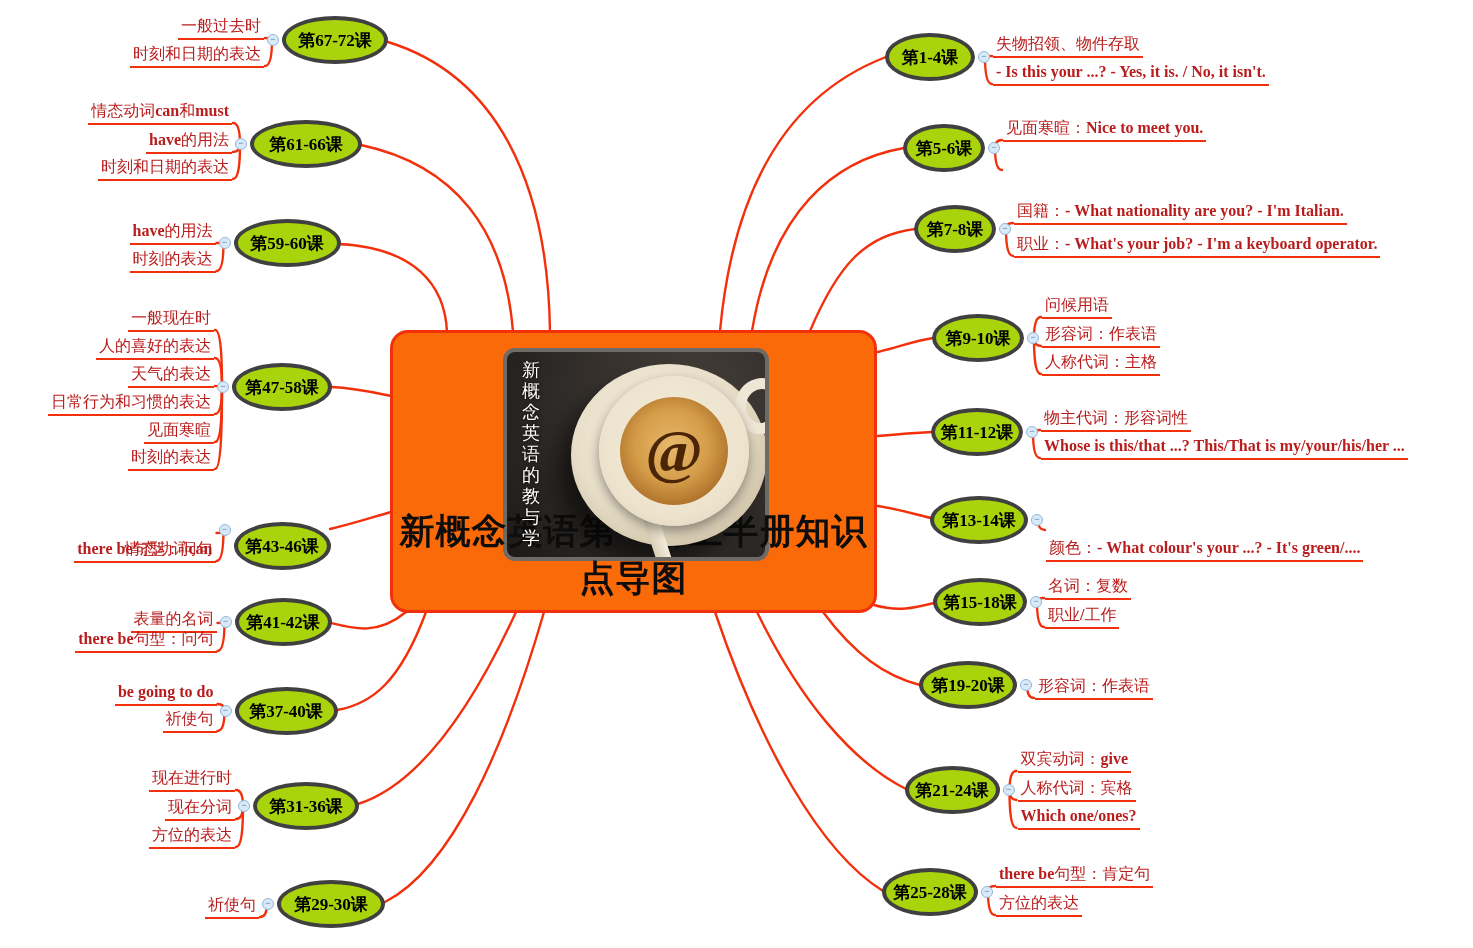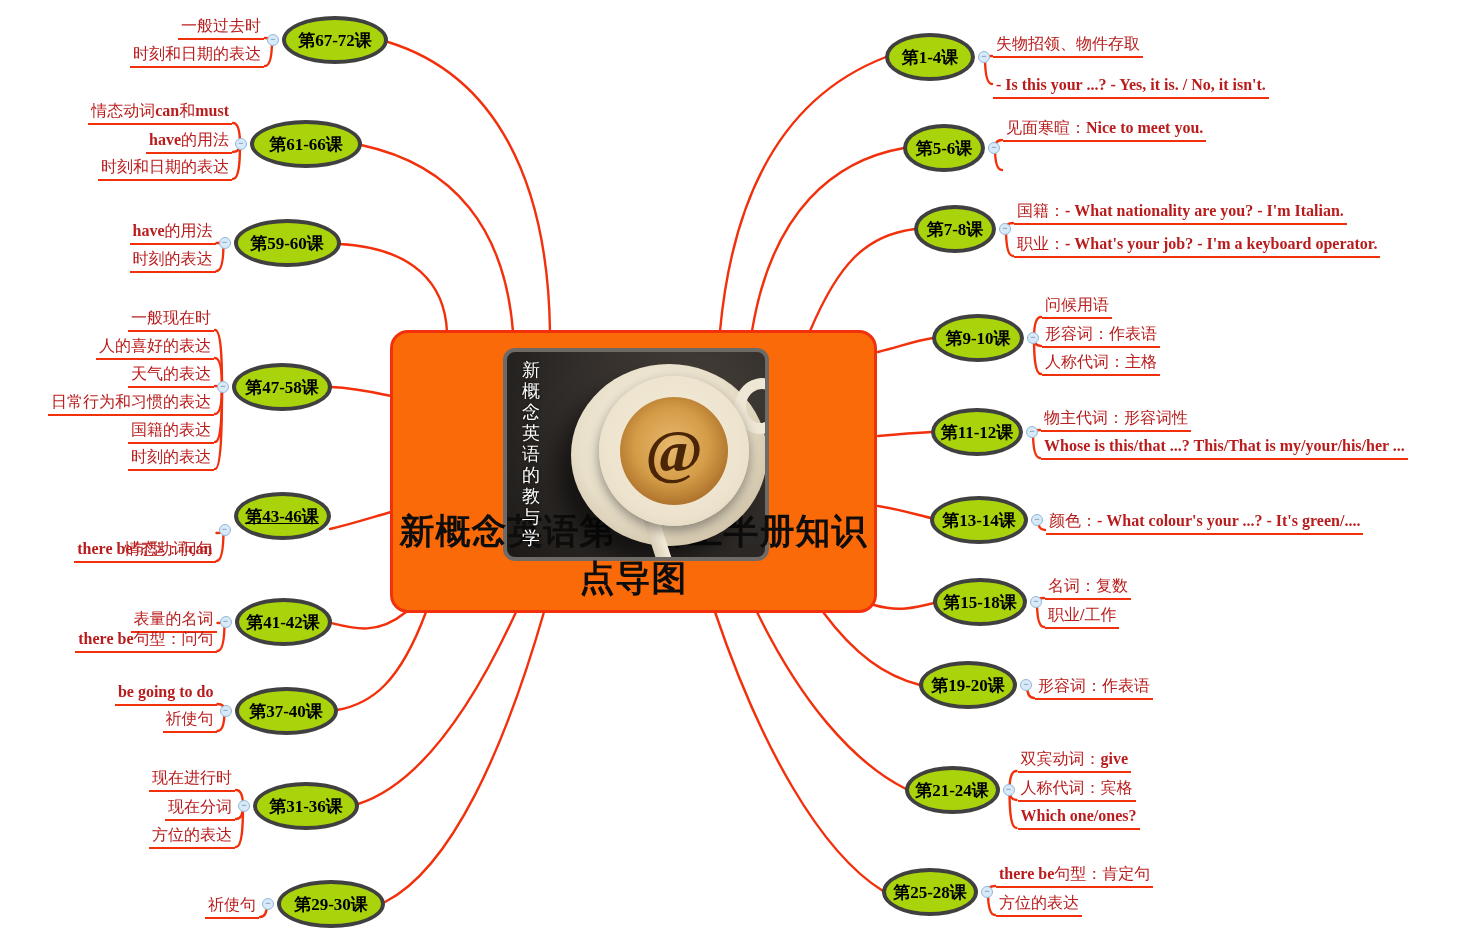--- a/index.html
+++ b/index.html
@@ -144,40 +144,40 @@
       <div class="saucer"></div>
       <div class="handle"></div>
       <div class="spoon"></div>
       <div class="cup"></div>
       <div class="coffee">@</div>
       <div id="photo-caption">新概念英语的教与学</div>
     </div>
     <div id="central-title">新概念英语第一册上半册知识点导图</div>
   </div>
 <div class="leaf sideR" style="top: 31px; left: 993px;">失物招领、物件存取</div>
-    <div class="leaf sideR" style="top: 59px; left: 993px; margin-top: 13px;"><b>- Is this your ...? - Yes, it is. / No, it isn't.</b></div>
+    <div class="leaf sideR" style="top: 59px; left: 993px;"><b>- Is this your ...? - Yes, it is. / No, it isn't.</b></div>
     <div class="topic" style="left: 885px; top: 33px; width: 90px; height: 48px;">第1-4课</div>
     <div class="conn" style="left: 978px; top: 51px;">−</div>
     <div class="leaf sideR" style="top: 115px; left: 1003px;">见面寒暄：<b>Nice to meet you.</b></div>
     <div class="topic" style="left: 903px; top: 124px; width: 82px; height: 48px;">第5-6课</div>
     <div class="conn" style="left: 988px; top: 142px;">−</div>
     <div class="leaf sideR" style="top: 198px; left: 1014px;">国籍：<b>- What nationality are you? - I'm Italian.</b></div>
     <div class="leaf sideR" style="top: 231px; left: 1014px;">职业：<b>- What's your job? - I'm a keyboard operator.</b></div>
     <div class="topic" style="left: 914px; top: 205px; width: 82px; height: 48px;">第7-8课</div>
     <div class="conn" style="left: 999px; top: 223px;">−</div>
     <div class="leaf sideR" style="top: 292px; left: 1042px;">问候用语</div>
     <div class="leaf sideR" style="top: 321px; left: 1042px;">形容词：作表语</div>
     <div class="leaf sideR" style="top: 349px; left: 1042px;">人称代词：主格</div>
     <div class="topic" style="left: 932px; top: 314px; width: 92px; height: 48px;">第9-10课</div>
     <div class="conn" style="left: 1027px; top: 332px;">−</div>
     <div class="leaf sideR" style="top: 405px; left: 1041px;">物主代词：形容词性</div>
     <div class="leaf sideR" style="top: 433px; left: 1041px;"><b>Whose is this/that ...? This/That is my/your/his/her ...</b></div>
     <div class="topic" style="left: 931px; top: 408px; width: 92px; height: 48px;">第11-12课</div>
     <div class="conn" style="left: 1026px; top: 426px;">−</div>
-    <div class="leaf sideR" style="top: 508px; left: 1046px;">颜色：<b>- What colour's your ...? - It's green/....</b></div>
+    <div class="leaf sideR" style="top: 535px; left: 1046px;">颜色：<b>- What colour's your ...? - It's green/....</b></div>
     <div class="topic" style="left: 930px; top: 496px; width: 98px; height: 48px;">第13-14课</div>
     <div class="conn" style="left: 1031px; top: 514px;">−</div>
     <div class="leaf sideR" style="top: 573px; left: 1045px;">名词：复数</div>
     <div class="leaf sideR" style="top: 602px; left: 1045px;">职业<b>/</b>工作</div>
     <div class="topic" style="left: 933px; top: 578px; width: 94px; height: 48px;">第15-18课</div>
     <div class="conn" style="left: 1030px; top: 596px;">−</div>
     <div class="leaf sideR" style="top: 673px; left: 1035px;">形容词：作表语</div>
     <div class="topic" style="left: 919px; top: 661px; width: 98px; height: 48px;">第19-20课</div>
     <div class="conn" style="left: 1020px; top: 679px;">−</div>
     <div class="leaf sideR" style="top: 746px; left: 1017.5px;">双宾动词：<b>give</b></div>
@@ -199,27 +199,27 @@
     <div class="topic" style="left: 250px; top: 120px; width: 112px; height: 48px;">第61-66课</div>
     <div class="conn" style="left: 235px; top: 138px;">−</div>
     <div class="leaf sideL" style="top: 218px; right: 1257.5px;"><b>have</b>的用法</div>
     <div class="leaf sideL" style="top: 246px; right: 1257.5px;">时刻的表达</div>
     <div class="topic" style="left: 233.5px; top: 219px; width: 107px; height: 48px;">第59-60课</div>
     <div class="conn" style="left: 218.5px; top: 237px;">−</div>
     <div class="leaf sideL" style="top: 305px; right: 1259px;">一般现在时</div>
     <div class="leaf sideL" style="top: 333px; right: 1259px;">人的喜好的表达</div>
     <div class="leaf sideL" style="top: 361px; right: 1259px;">天气的表达</div>
     <div class="leaf sideL" style="top: 389px; right: 1259px;">日常行为和习惯的表达</div>
-    <div class="leaf sideL" style="top: 417px; right: 1259px;">国籍的表达</div>
+    <div class="leaf sideL" style="top: 417px; right: 1259px;">见面寒暄</div>
     <div class="leaf sideL" style="top: 444px; right: 1259px;">时刻的表达</div>
     <div class="topic" style="left: 232px; top: 363px; width: 100px; height: 48px;">第47-58课</div>
     <div class="conn" style="left: 217px; top: 381px;">−</div>
     <div class="leaf sideL" style="top: 492px; right: 1257.5px; margin-top: 44px;">情态动词<b>can</b></div>
     <div class="leaf sideL" style="top: 536px; right: 1257.5px;"><b>there be</b>句型：问句</div>
-    <div class="topic" style="left: 233.5px; top: 492px; width: 97px; height: 48px; text-decoration: underline;">第43-46课</div>
+    <div class="topic" style="left: 233.5px; top: 522px; width: 97px; height: 48px;">第43-46课</div>
     <div class="conn" style="left: 218.5px; top: 524px;">−</div>
     <div class="leaf sideL" style="top: 598px; right: 1256.5px; margin-top: 8px;">表量的名词</div>
     <div class="leaf sideL" style="top: 626px; right: 1256.5px;"><b>there be</b>句型：问句</div>
     <div class="topic" style="left: 234.5px; top: 598px; width: 97px; height: 48px;">第41-42课</div>
     <div class="conn" style="left: 219.5px; top: 616px;">−</div>
     <div class="leaf sideL" style="top: 679px; right: 1256.5px;"><b>be going to do</b></div>
     <div class="leaf sideL" style="top: 706px; right: 1256.5px;">祈使句</div>
     <div class="topic" style="left: 234.5px; top: 687px; width: 103px; height: 48px;">第37-40课</div>
     <div class="conn" style="left: 219.5px; top: 705px;">−</div>
     <div class="leaf sideL" style="top: 765px; right: 1238px;">现在进行时</div>

